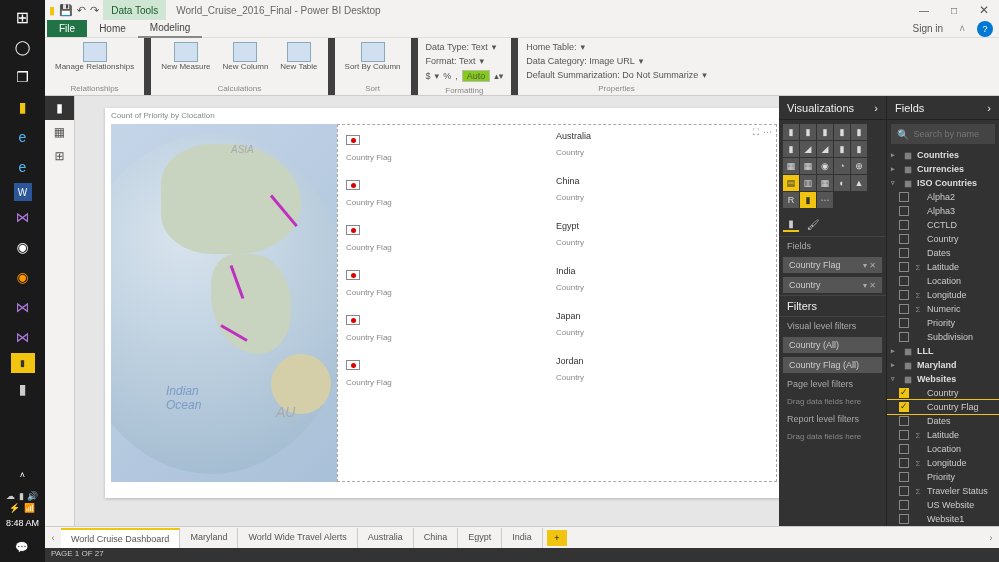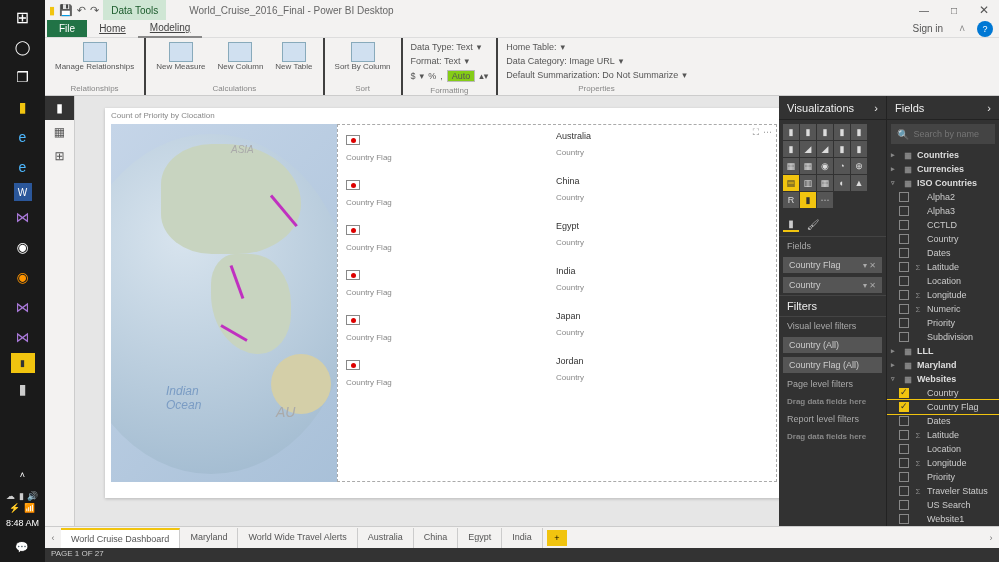--- a/index.html
+++ b/index.html
@@ -15,38 +15,38 @@
 .taskbar .sysicons span { font-size: 9px; color: #ccc; margin: 1px 2px; }
 
 .app { position: absolute; left: 45px; top: 0; right: 0; bottom: 0; background: #fff; display: flex; flex-direction: column; }
 
 
 .titlebar { height: 20px; background: #f3f2f1; display: flex; align-items: center; font-size: 10px; color: #444; }
 .titlebar .qat { display: flex; align-items: center; padding: 0 4px; gap: 4px; }
 .titlebar .qat span { color: #555; font-size: 11px; }
 .titlebar .titletabs { display: flex; }
 .titlebar .ttab { padding: 12px 8px; background: #cfe6d4; color: #1a5a2a; font-size: 10px; }
-.titlebar .fname { padding-left: 23px; color: #666; }
+.titlebar .fname { padding-left: 10px; color: #666; }
 .titlebar .wspacer { flex: 1; }
 .titlebar .wbtns { display: flex; }
 .titlebar .wbtn { width: 30px; height: 20px; display: flex; align-items: center; justify-content: center; font-size: 10px; color: #555; }
 .titlebar .wbtn:last-child { font-size: 12px; }
 
 
 .ribtabs { height: 18px; background: #f3f2f1; display: flex; align-items: center; font-size: 10px; padding-left: 2px; border-bottom: 1px solid #ddd; }
 .ribtabs .filetab { background: #217346; color: #fff; padding: 3px 12px; }
-.ribtabs .rtab { padding: 3px 12px; color: #444; text-decoration: underline; }
+.ribtabs .rtab { padding: 3px 12px; color: #444; }
 .ribtabs .rtab.active { border-bottom: 2px solid #888; }
 .ribtabs .rspacer { flex: 1; }
 .ribtabs .signin { padding: 3px 10px; color: #555; }
 .ribtabs .help { width: 16px; height: 16px; border-radius: 50%; background: #0078d4; color: #fff; display: flex; align-items: center; justify-content: center; font-size: 9px; margin: 0 6px; }
 
 
 .ribbon { height: 58px; background: #f3f2f1; display: flex; border-bottom: 1px solid #ccc; font-size: 9px; color: #555; }
-.rgroup { border-right: 2px solid #404040; padding: 2px 6px; display: flex; flex-direction: column; justify-content: space-between; }
+.rgroup { border-right: 7px solid #404040; padding: 2px 6px; display: flex; flex-direction: column; justify-content: space-between; }
 .rgroup .gcontent { display: flex; align-items: flex-start; gap: 4px; flex: 1; }
 .rgroup .glabel { text-align: center; font-size: 8px; color: #888; padding-top: 2px; }
 .rbtn { display: flex; flex-direction: column; align-items: center; padding: 2px 4px; cursor: pointer; }
 .rbtn .ricon { width: 24px; height: 20px; background: #d0e0f0; border: 1px solid #8ab; margin-bottom: 1px; }
 .rbtn .rlbl { font-size: 8px; text-align: center; line-height: 1.1; }
 .proprows { display: flex; flex-direction: column; gap: 2px; padding: 2px; }
 .proprow { display: flex; align-items: center; gap: 4px; font-size: 9px; }
 
 
 .main { flex: 1; display: flex; background: #e6e6e6; overflow: hidden; }
@@ -101,21 +101,21 @@
 .vizgrid .vg { width: 16px; height: 16px; background: #555; font-size: 9px; display: flex; align-items: center; justify-content: center; cursor: pointer; color: #ddd; }
 .vizgrid .vg.sel { background: #f1c40f; color: #333; }
 .viztabs { display: flex; padding: 4px; gap: 6px; border-bottom: 1px solid #444; }
 .viztabs .vt { width: 16px; height: 16px; display: flex; align-items: center; justify-content: center; cursor: pointer; }
 .viztabs .vt.active { border-bottom: 2px solid #f1c40f; }
 .seclbl { padding: 4px 8px; font-size: 9px; color: #aaa; }
 .fieldwell { margin: 2px 4px; background: #555; padding: 3px 6px; font-size: 9px; display: flex; justify-content: space-between; align-items: center; }
 .fieldwell .fx { font-size: 8px; color: #aaa; }
 .sechead { padding: 4px 8px; font-size: 11px; color: #eee; border-top: 1px solid #444; border-bottom: 1px solid #444; }
 .filteritem { margin: 2px 4px; background: #555; padding: 3px 6px; font-size: 9px; }
-.droptxt { padding: 4px 8px; font-size: 8px; color: #888; font-weight: bold; }
+.droptxt { padding: 4px 8px; font-size: 8px; color: #888; }
 
 .searchbox { margin: 4px; height: 20px; background: #444; display: flex; align-items: center; padding: 0 6px; gap: 4px; }
 .searchbox input { flex: 1; background: transparent; border: none; color: #ccc; font-size: 9px; outline: none; }
 .fieldtree { flex: 1; overflow-y: auto; }
 .ftitem { display: flex; align-items: center; padding: 2px 4px; font-size: 9px; gap: 4px; cursor: pointer; }
 .ftitem .exp { width: 8px; font-size: 7px; color: #888; }
 .ftitem .cb { width: 10px; height: 10px; border: 1px solid #888; display: inline-block; }
 .ftitem .cb.checked { background: #f1c40f; border-color: #f1c40f; position: relative; }
 .ftitem .cb.checked::after { content: "✓"; position: absolute; left: 0; top: -2px; font-size: 9px; color: #333; }
 .ftitem .ftic { width: 10px; font-size: 8px; color: #888; text-align: center; }
@@ -538,21 +538,21 @@
             <span>Priority</span>
           </div>
           <div class="ftitem field">
             <span class="cb"></span>
             <span class="ftic">Σ</span>
             <span>Traveler Status</span>
           </div>
           <div class="ftitem field">
             <span class="cb"></span>
             <span class="ftic"></span>
-            <span>US Search</span>
+            <span>US Website</span>
           </div>
           <div class="ftitem field">
             <span class="cb"></span>
             <span class="ftic"></span>
             <span>Website1</span>
           </div>
         </div>
     </div>
   </div>
 

